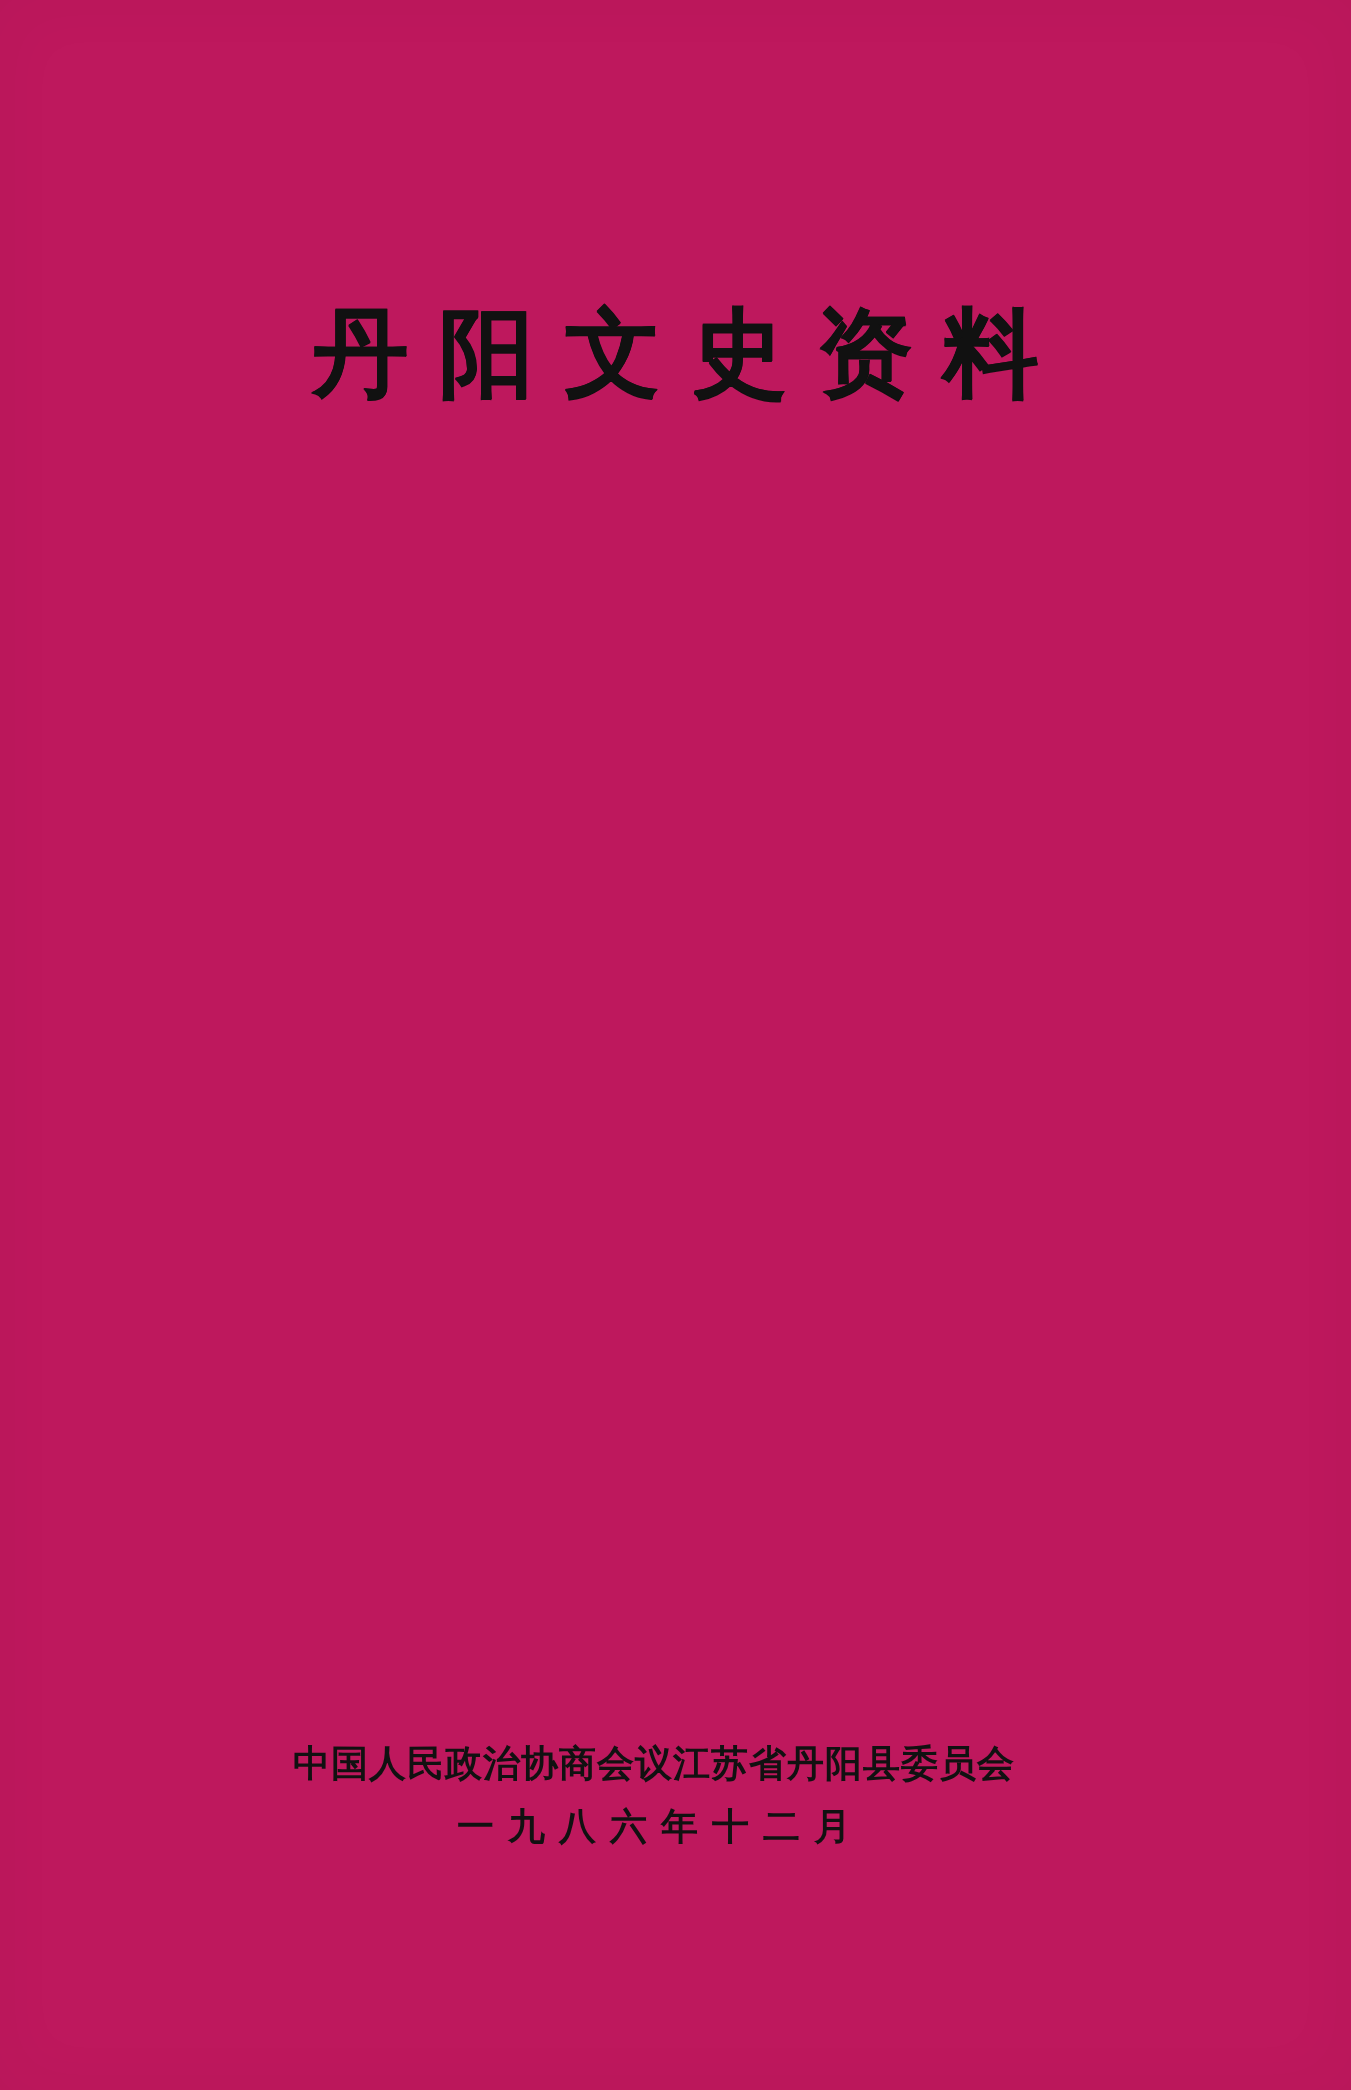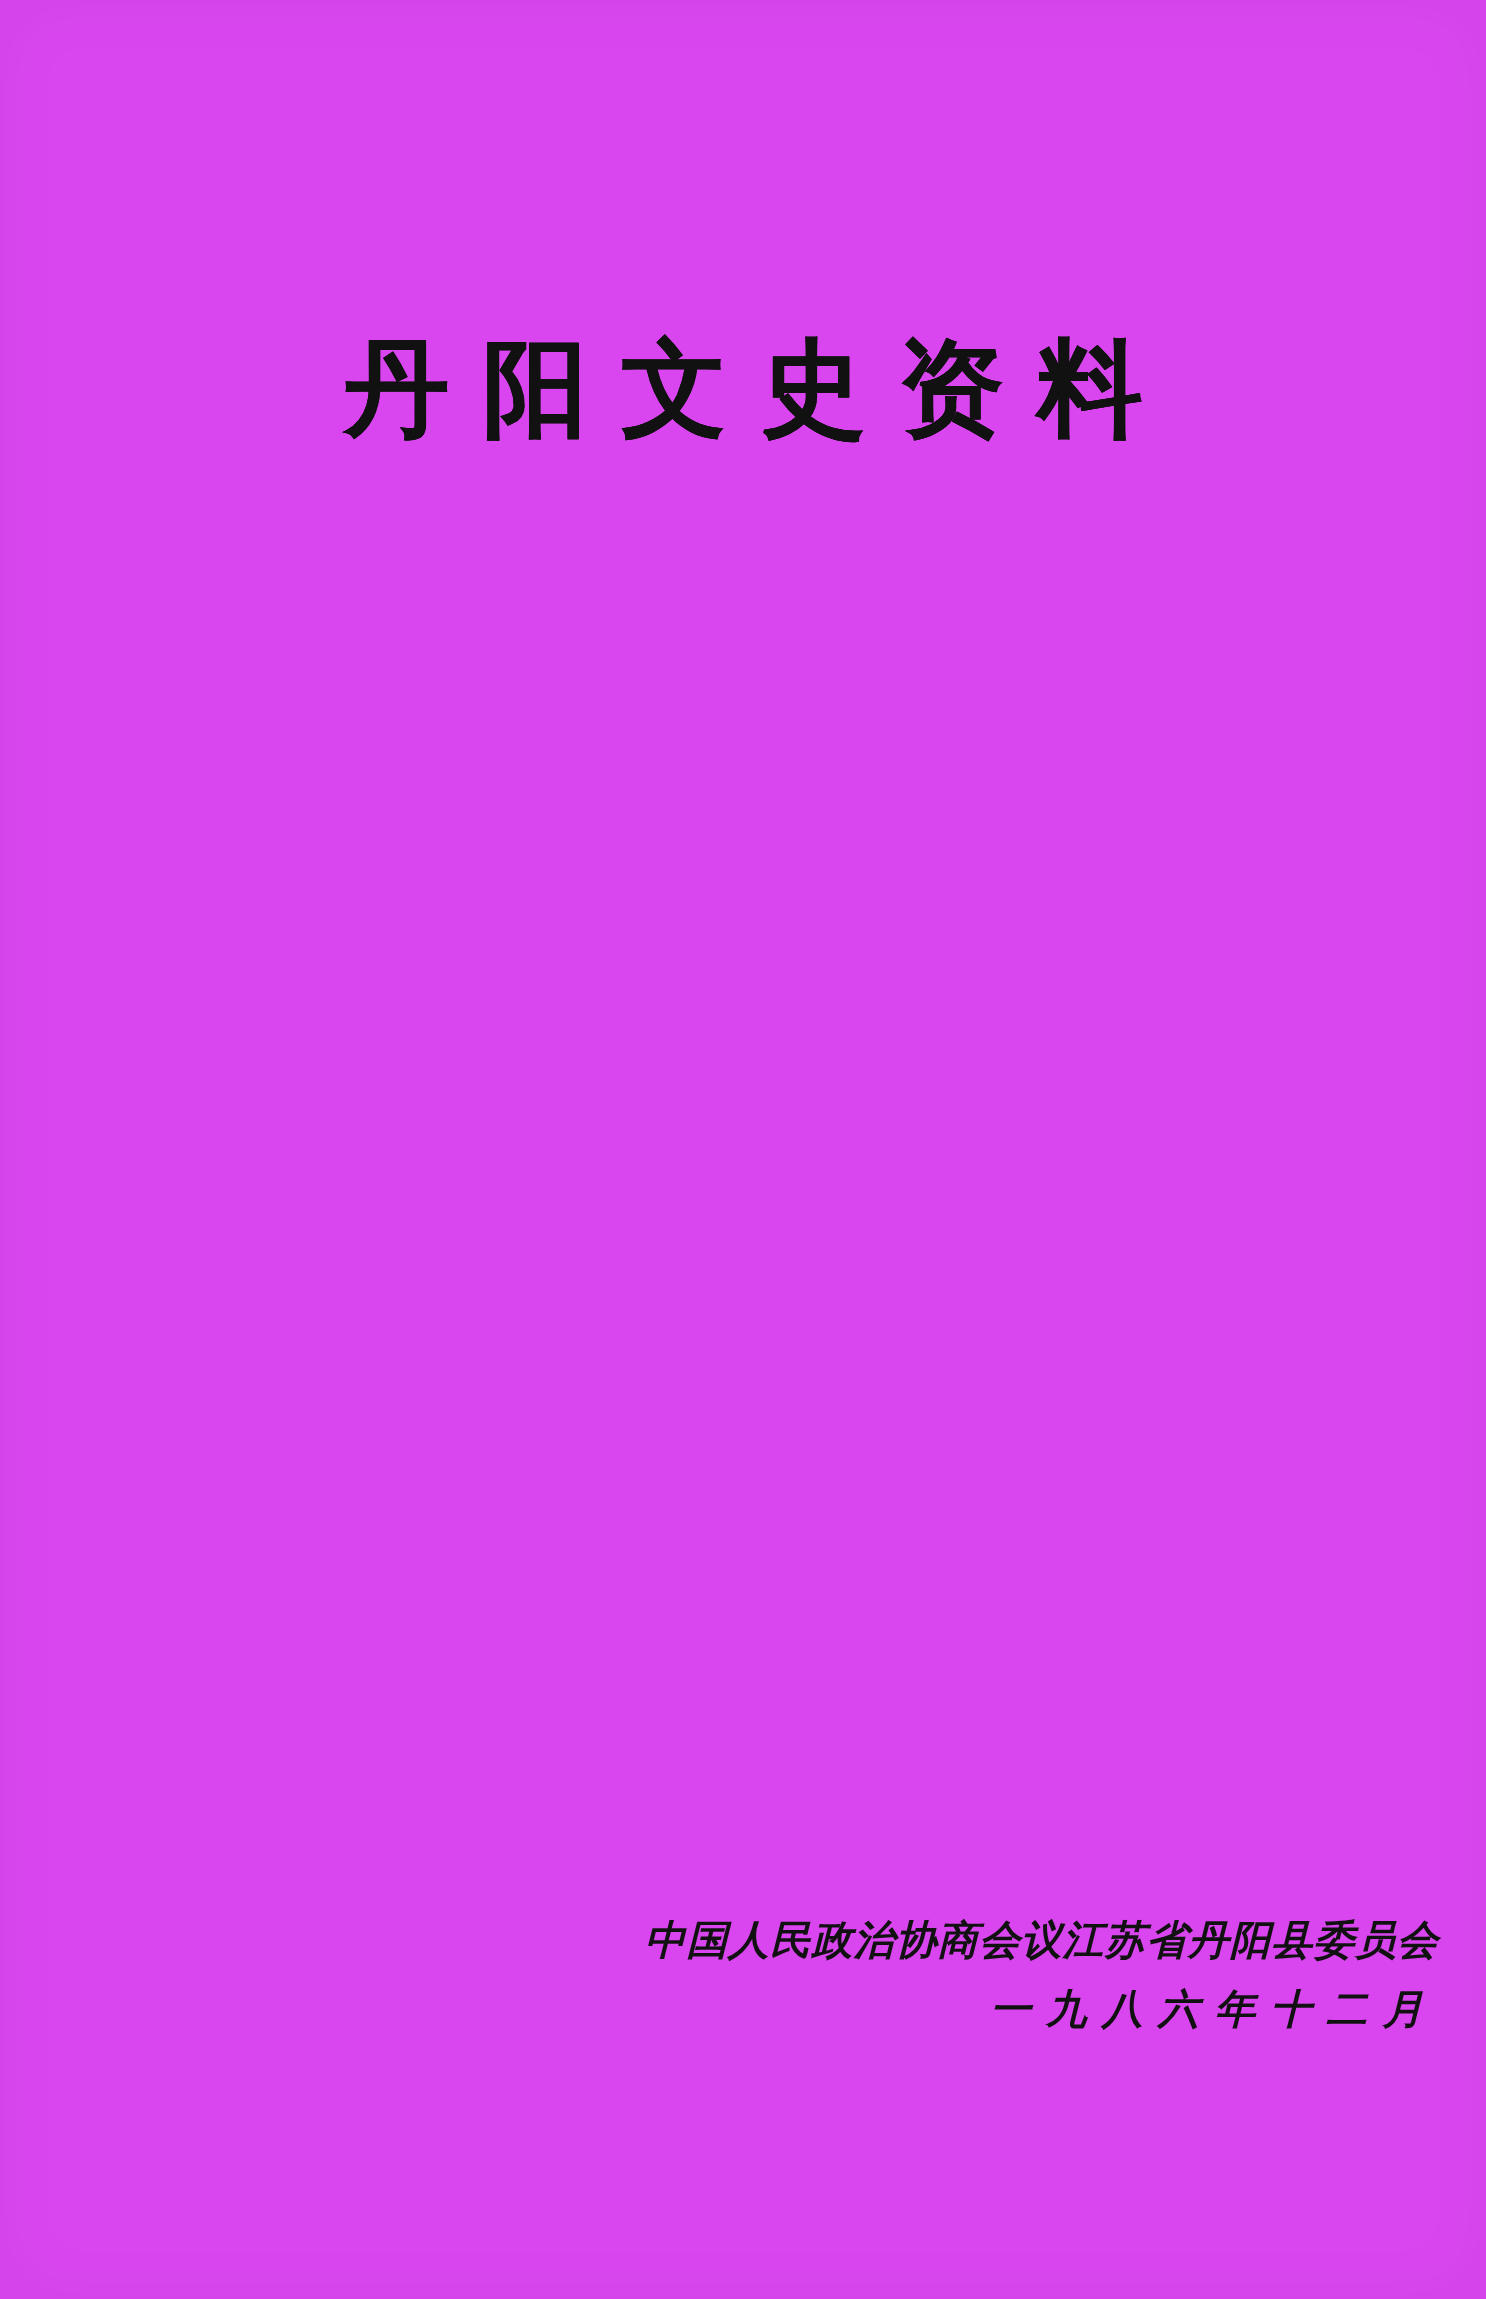--- a/index.html
+++ b/index.html
@@ -12,21 +12,21 @@
     height: 2090px;
     font-family: "DejaVu Sans", sans-serif;
     color: #000000;
     overflow: hidden;
   }
 
   .page {
     position: relative;
     width: 1351px;
     height: 2090px;
-    background: #d946ef;
+    background: #be185d;
   }
 
   
   .page::after {
     content: "";
     position: absolute;
     inset: 0;
     pointer-events: none;
     box-shadow: inset 0 0 70px rgba(0,0,0,0.035);
   }
@@ -60,22 +60,21 @@
     text-indent: 28px;
     color: #111111;
     text-shadow: 0.4px 0 0 #111111;
   }
 
   .imprint {
     position: absolute;
     bottom: 228px;
     left: 0;
     width: 1308px;
-    text-align: right;
-    font-style: italic;
+    text-align: center;
   }
 
   .imprint-line1 {
     font-family: "DejaVu Sans", sans-serif;
     font-weight: 700;
     font-size: 37px;
     letter-spacing: 1px;
     line-height: 1.5;
     color: #111111;
   }

